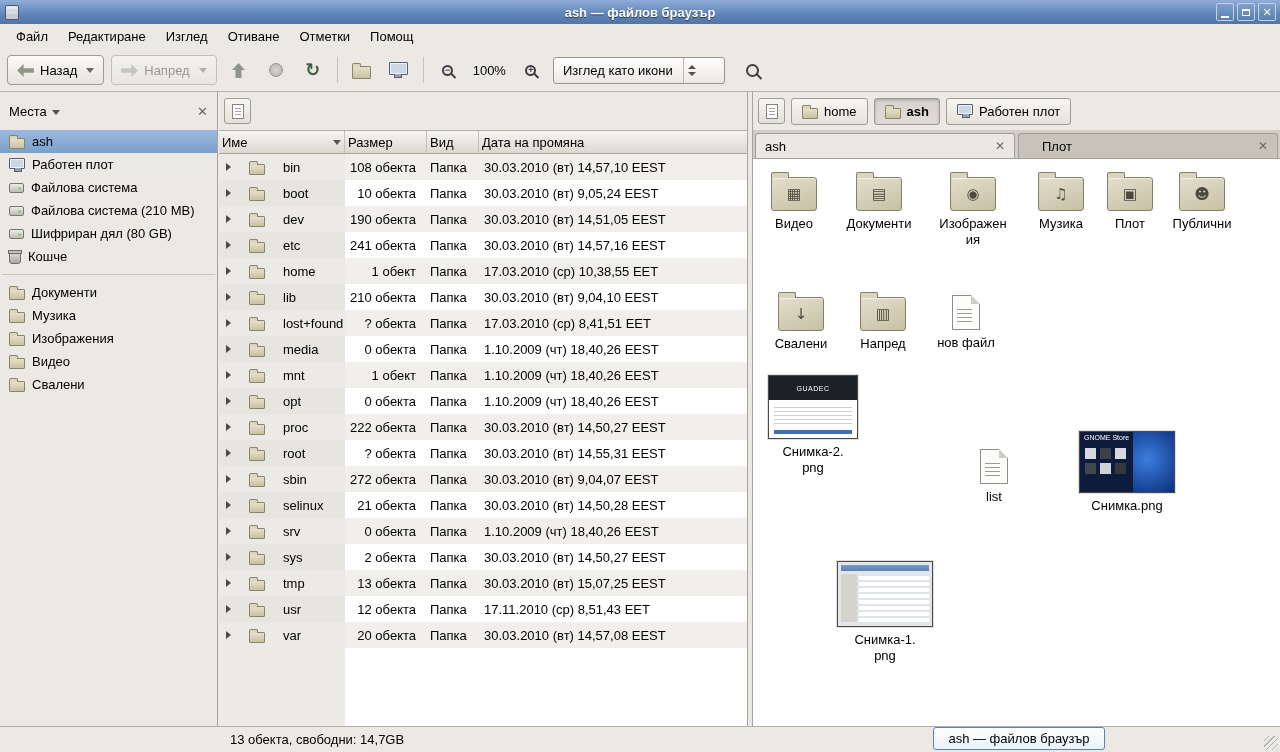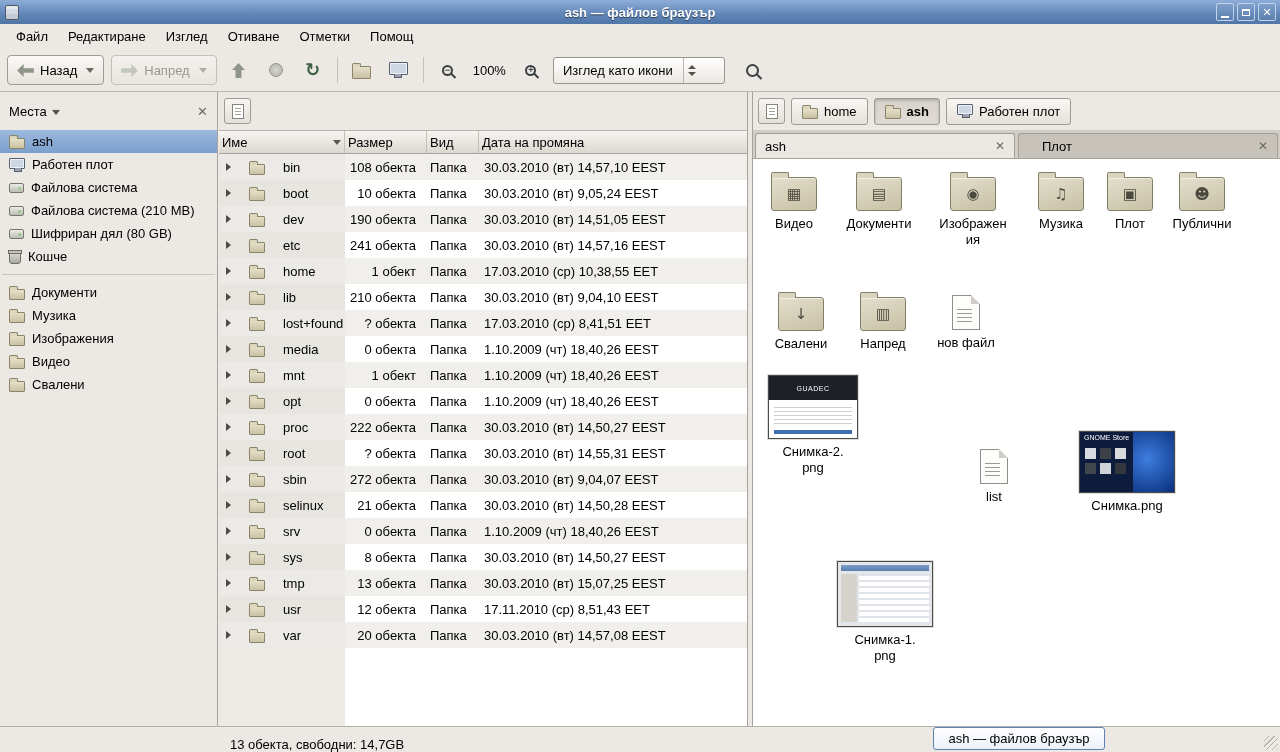--- a/index.html
+++ b/index.html
@@ -142,21 +142,21 @@
   .t3-shirts{position:absolute;left:5px;top:16px;width:11px;height:11px;background:#d7dadf;
     box-shadow:15px 0 #3c4148,30px 0 #d8dadd,0 15px #42474e,15px 15px #cfd3d8,30px 15px #34383e}
   .t1{width:96px;height:66px;background:#e3e6ea;position:relative}
   .t1-title{position:absolute;top:3px;left:3px;right:3px;height:6px;background:linear-gradient(#7d9cc8,#5a80b0)}
   .t1-side{position:absolute;top:12px;left:3px;width:16px;bottom:4px;background:#d6d3cc}
   .t1-main{position:absolute;top:12px;left:21px;right:3px;bottom:4px;background:#fff;
     background-image:repeating-linear-gradient(#dfe3ea 0 2px,transparent 2px 6px)}
 
   
   .statusbar{position:absolute;left:0;right:0;bottom:0;height:26px;background:#ece9e4;border-top:1px solid #b5b1a9;
-    display:flex;align-items:flex-end;padding-left:230px}
+    display:flex;align-items:center;padding-left:230px}
   .resize-grip{position:absolute;right:2px;bottom:2px;width:14px;height:14px;
     background:repeating-linear-gradient(135deg,transparent 0 3px,#b5b1a9 3px 4px)}
   .task-label{position:absolute;bottom:2px;left:933px;width:172px;height:23px;border:1px solid #5f82b2;border-radius:3px;
     background:linear-gradient(#ffffff,#eaf1f9);display:flex;align-items:center;justify-content:center;font-size:13px}
 </style>
 </head>
 <body>
 
 <div class="titlebar">
   <span class="win-icon"></span>
@@ -463,21 +463,21 @@
         <div class="cell-size">0 обекта</div>
         <div class="cell-type">Папка</div>
         <div class="cell-date">1.10.2009 (чт) 18,40,26 EEST</div>
       </div>
       <div class="trow">
         <div class="cell-name">
             <span class="expander"></span>
             <span class="ic-folder"></span>
             <span>sys</span>
           </div>
-        <div class="cell-size">8 обекта</div>
+        <div class="cell-size">2 обекта</div>
         <div class="cell-type">Папка</div>
         <div class="cell-date">30.03.2010 (вт) 14,50,27 EEST</div>
       </div>
       <div class="trow">
         <div class="cell-name">
             <span class="expander"></span>
             <span class="ic-folder"></span>
             <span>tmp</span>
           </div>
         <div class="cell-size">13 обекта</div>

